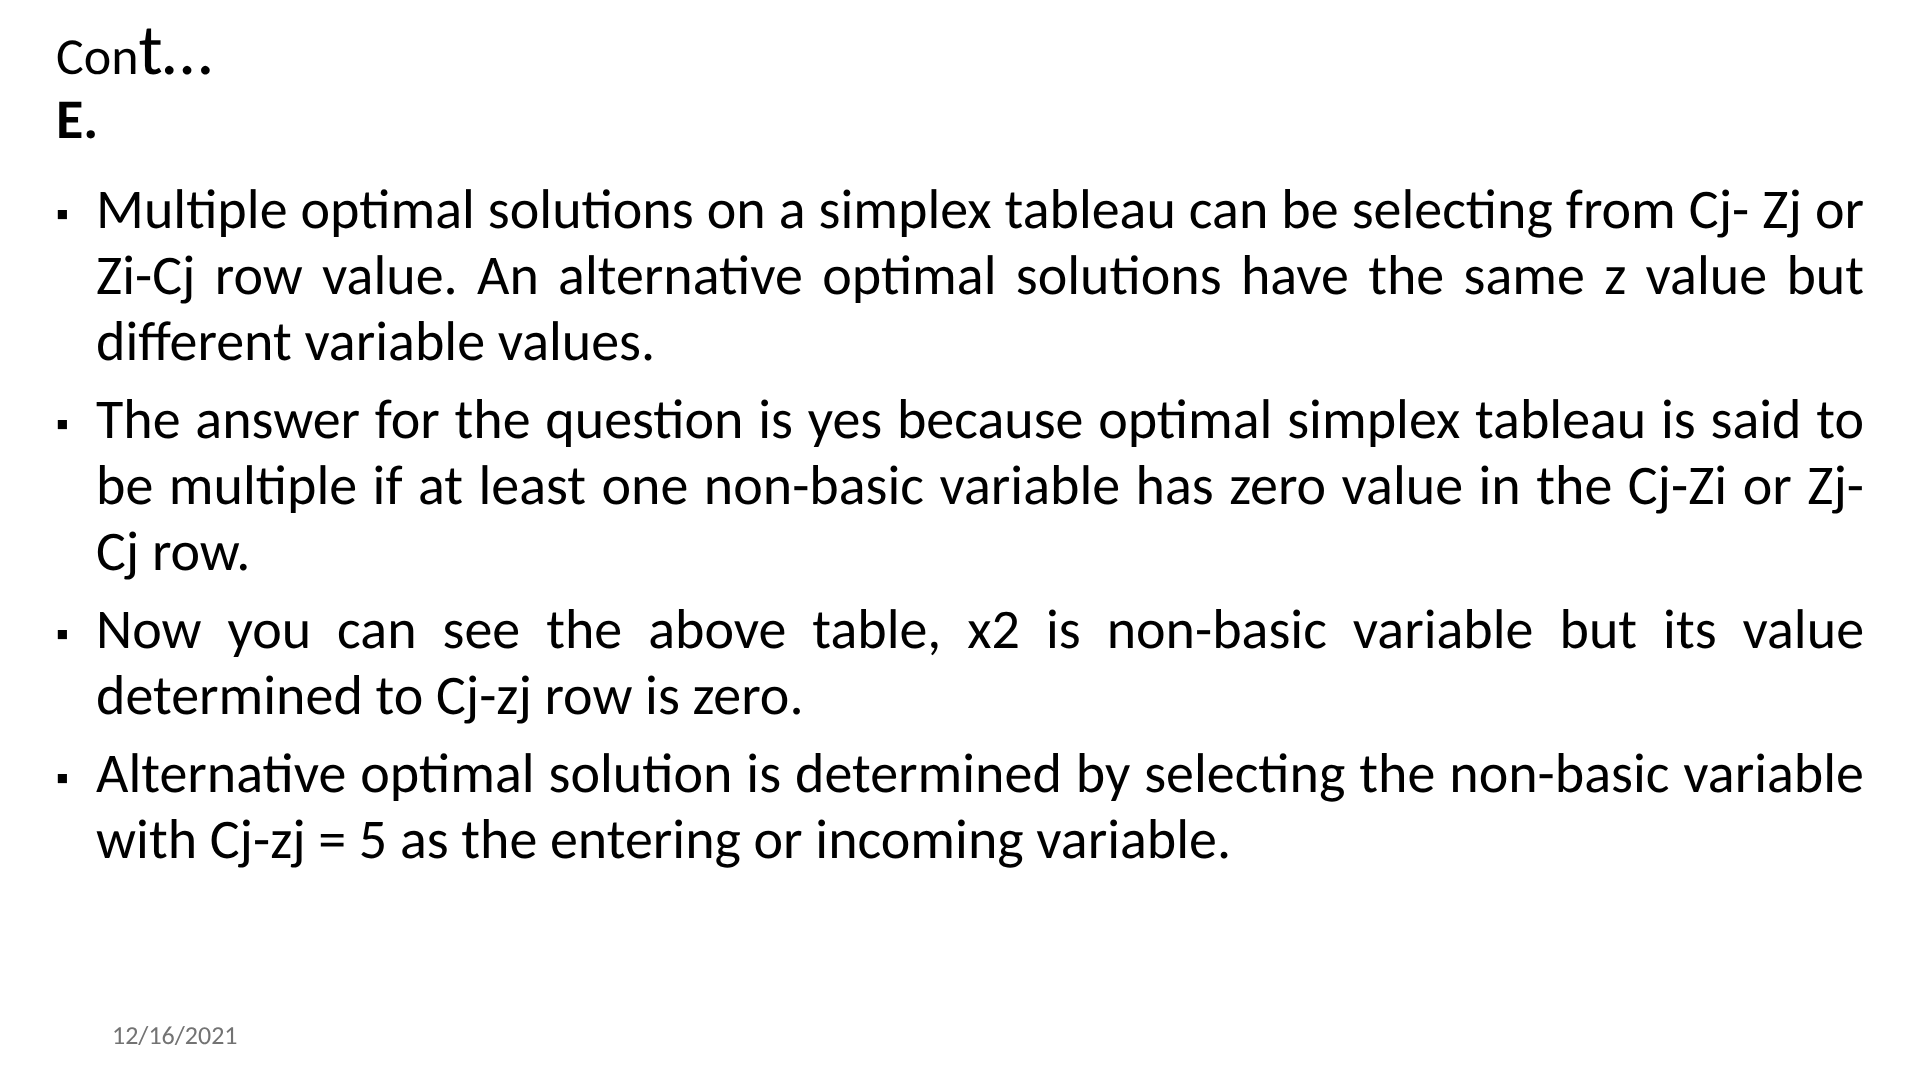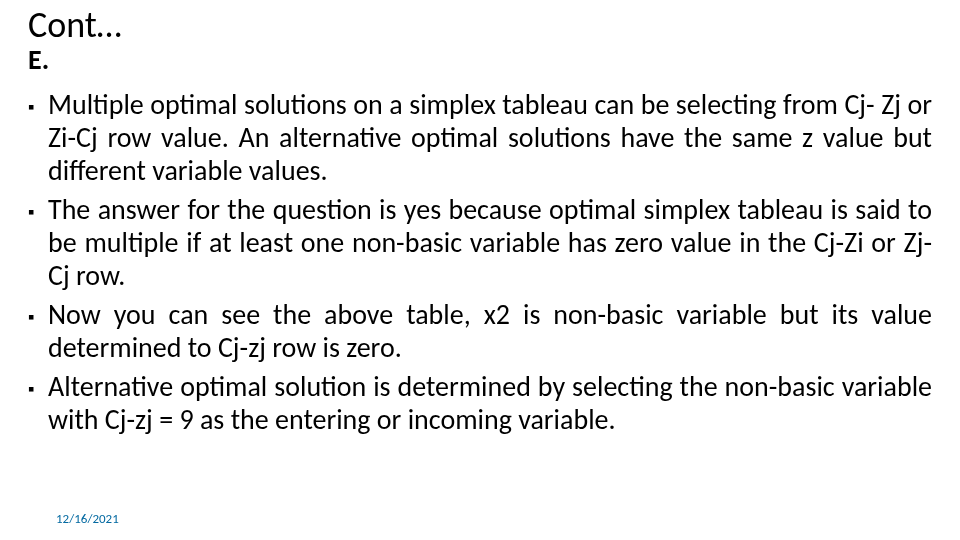--- a/index.html
+++ b/index.html
@@ -19,21 +19,21 @@
     box-sizing: border-box;
   }
   .title-line {
     position: absolute;
     top: 6px;
     left: 28px;
     font-size: 36px;
     line-height: 1.1;
   }
   .title-line .con-small {
-    font-size: 36px;
+    font-size: 26px;
   }
   .section-label {
     position: absolute;
     top: 42px;
     left: 28px;
     font-size: 28px;
     font-weight: 700;
   }
   .body {
     position: absolute;
@@ -56,21 +56,21 @@
     padding-top: 2px;
   }
   .bullet .text {
     flex: 1 1 auto;
   }
   .footer-date {
     position: absolute;
     left: 56px;
     bottom: 14px;
     font-size: 13px;
-    color: #0369a1;
+    color: #737373;
   }
 </style>
 </head>
 <body>
 
 <div class="slide">
 
   <div class="title-line">
     <span class="con-small">Con</span><span>t…</span>
   </div>
@@ -89,20 +89,20 @@
       <div class="text">The answer for the question is yes because optimal simplex tableau is said to be multiple if at least one non-basic variable has zero value in the Cj-Zi or Zj-Cj row.</div>
     </div>
 
     <div class="bullet">
       <div class="marker">▪</div>
       <div class="text">Now you can see the above table, x2 is non-basic variable but its value determined to Cj-zj   row is zero.</div>
     </div>
 
     <div class="bullet">
       <div class="marker">▪</div>
-      <div class="text">Alternative optimal solution is determined by selecting the non-basic variable with Cj-zj  = 9 as the entering or incoming variable.</div>
+      <div class="text">Alternative optimal solution is determined by selecting the non-basic variable with Cj-zj  = 5 as the entering or incoming variable.</div>
     </div>
 
   </div>
 
   <div class="footer-date">12/16/2021</div>
 
 </div>
 
 </body></html>

